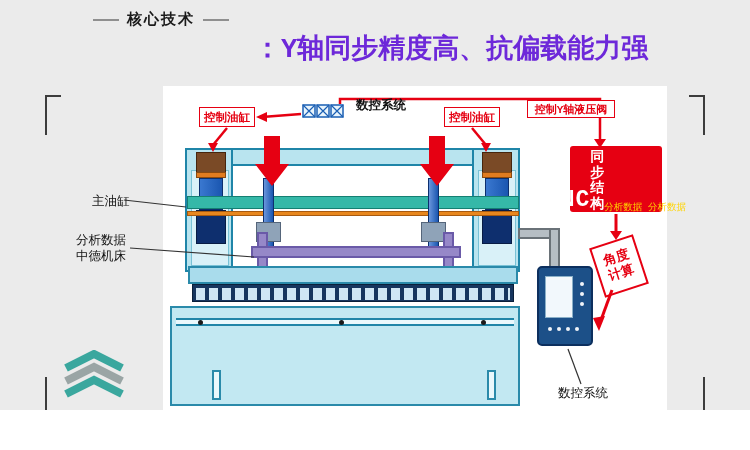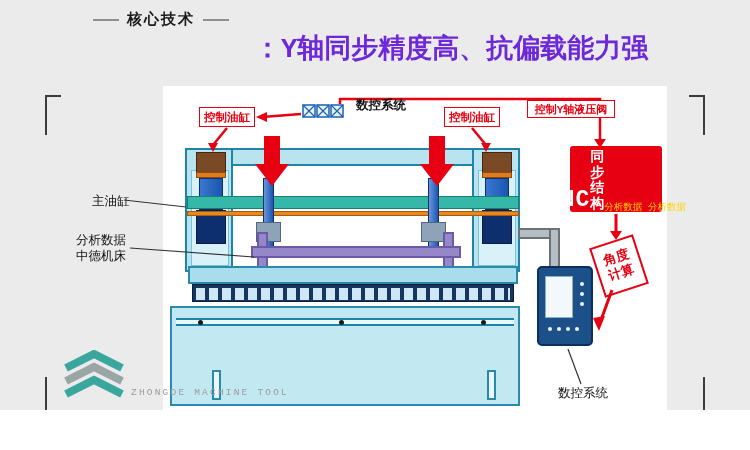--- a/index.html
+++ b/index.html
@@ -203,15 +203,14 @@
     <span style="display:block;">分析数据</span>
     <span style="display:block;">中德机床</span>
   </div>
   <div class="abs plain-label" style="left:558px;top:386px;">数控系统</div>
 
   <svg class="abs" style="left:62px;top:350px;" width="64" height="48" viewBox="0 0 64 48">
     <polyline points="4,18 32,4 60,18" stroke="#3aa79e" stroke-width="8" fill="none"></polyline>
     <polyline points="4,31 32,17 60,31" stroke="#9aa5a5" stroke-width="8" fill="none"></polyline>
     <polyline points="4,44 32,30 60,44" stroke="#3aa79e" stroke-width="8" fill="none"></polyline>
   </svg>
-  <div class="abs brand-sub">ZHONGDE MACHINE TOOL</div>
 
 </div>
 
 </body></html>

